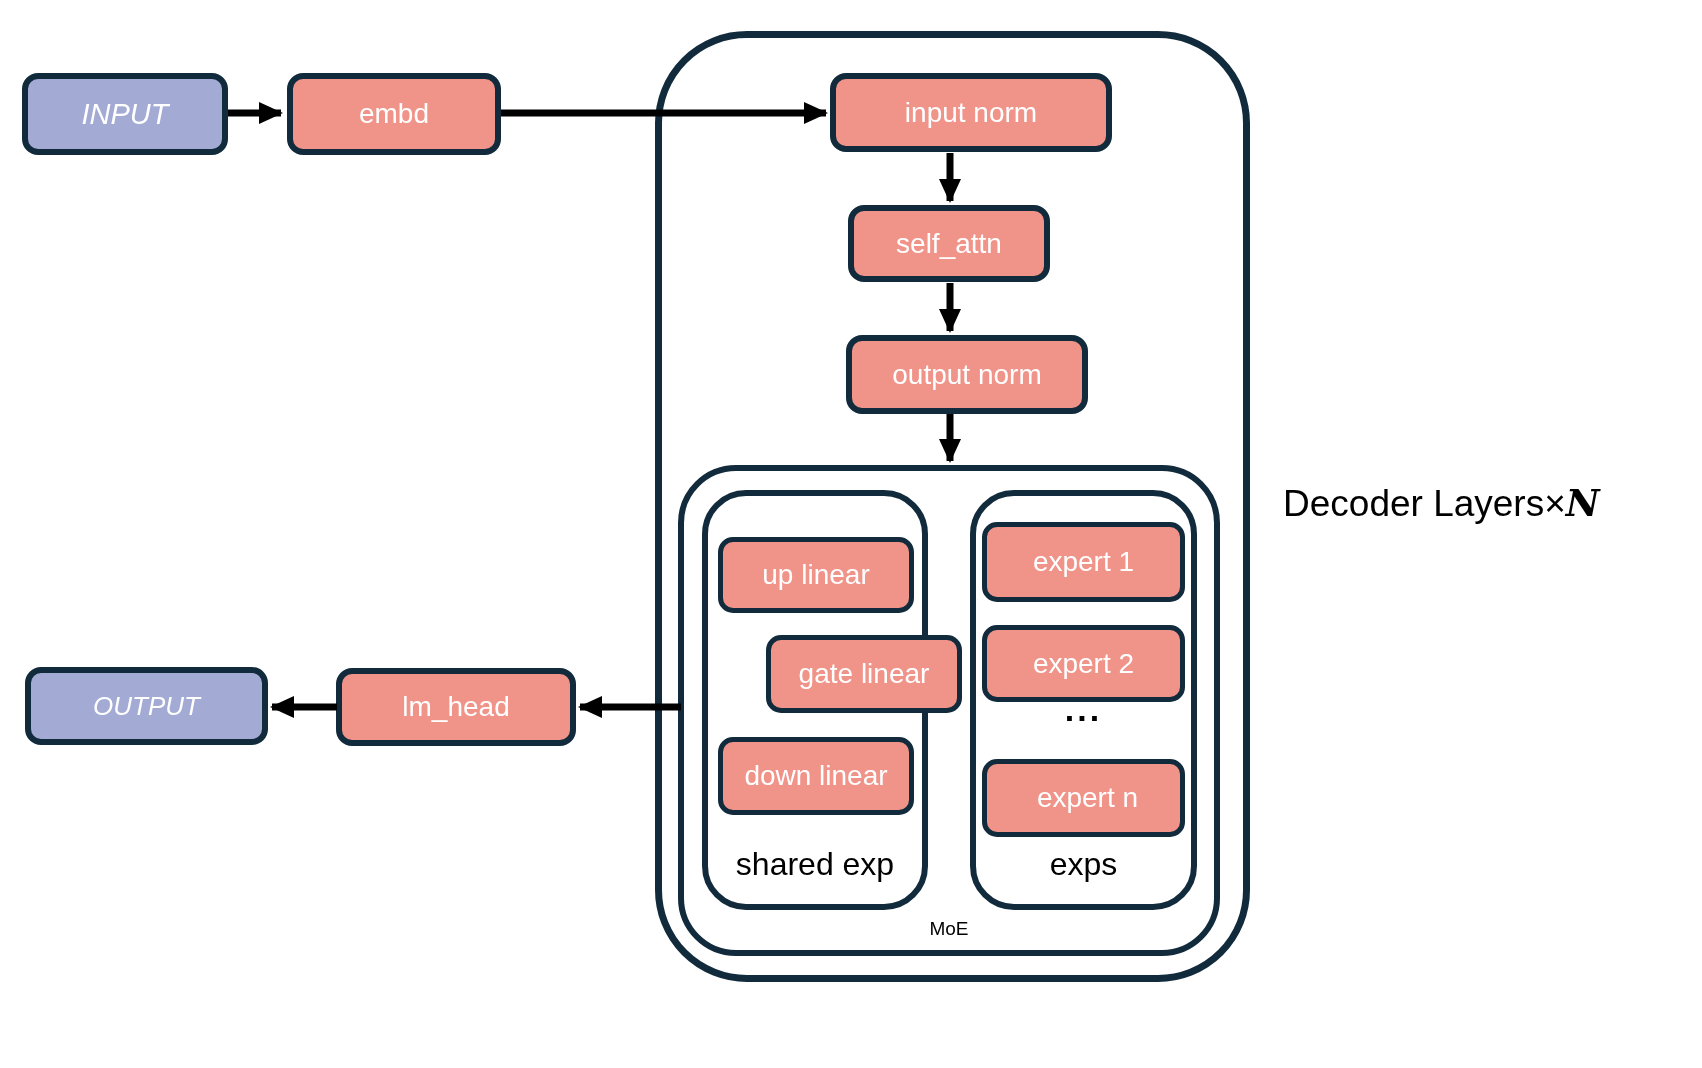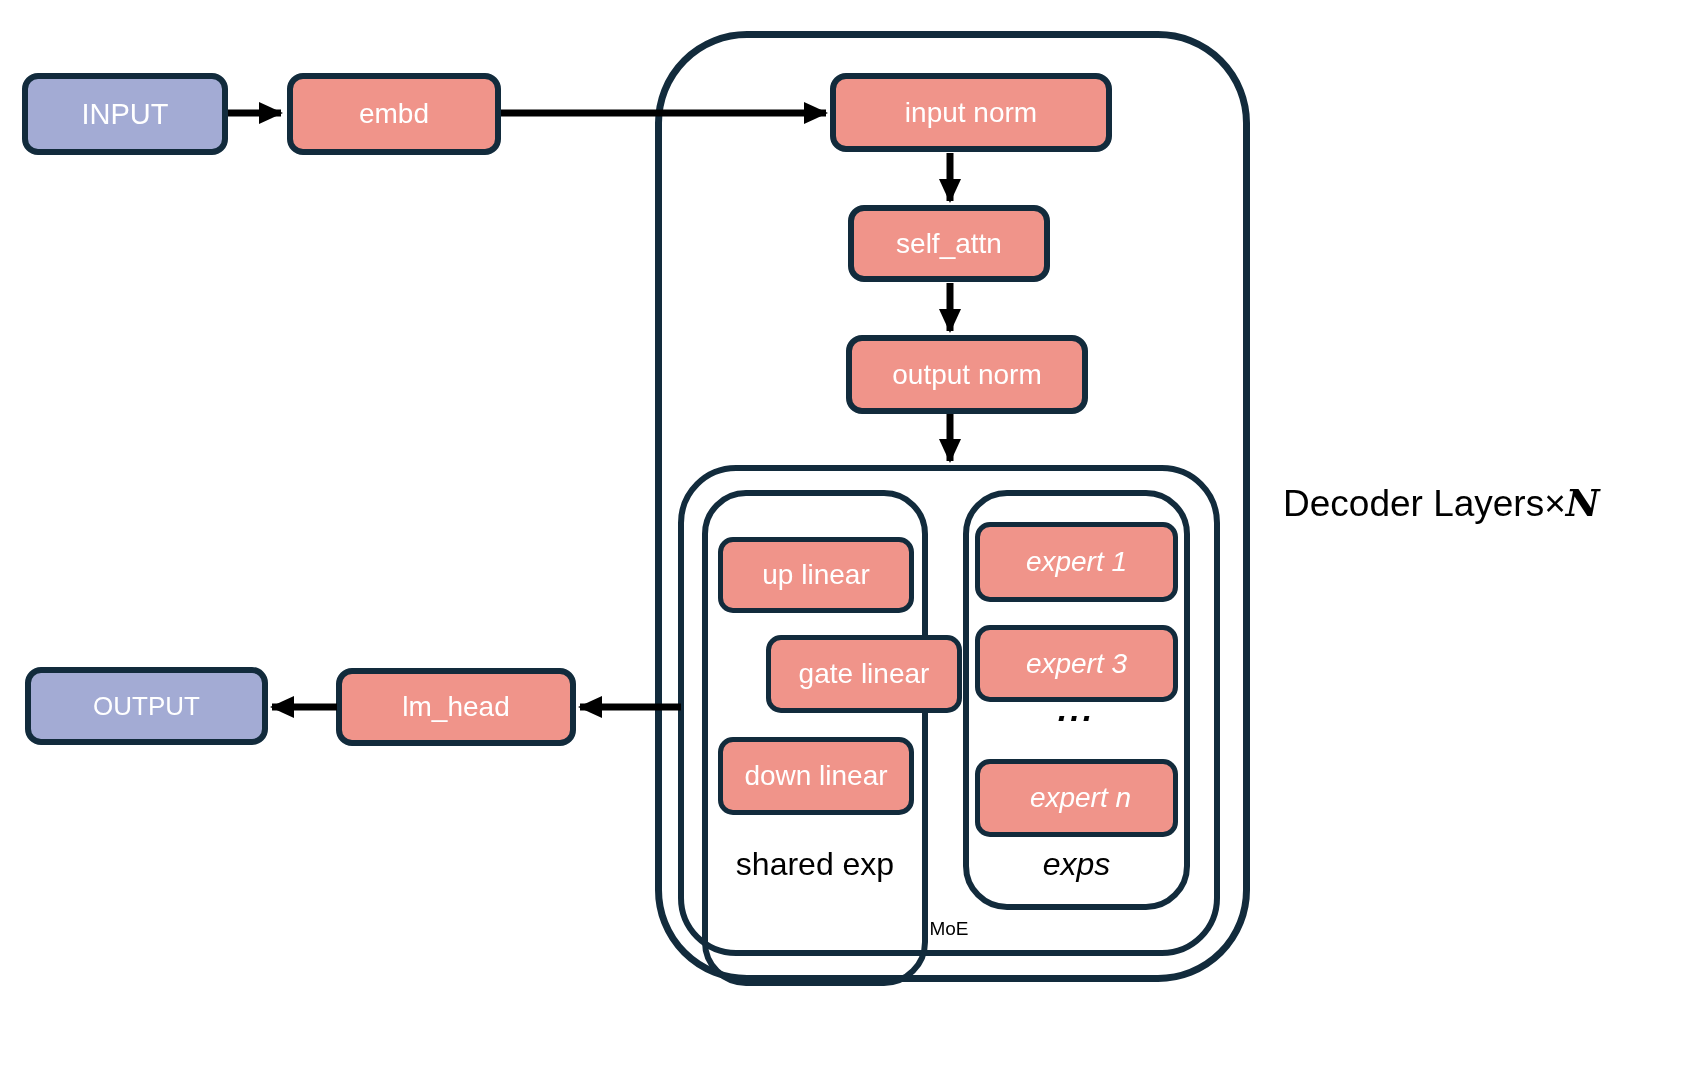--- a/index.html
+++ b/index.html
@@ -7,39 +7,39 @@
     position:relative;width:1702px;height:1068px;background:#ffffff;overflow:hidden;
     font-family:"Liberation Sans","DejaVu Sans",sans-serif;
     --navy:#122b3c; --salmon:#f0948a; --purple:#a3abd4; --ink:#000000;
   }
   .node{
     position:absolute;box-sizing:border-box;
     border:6px solid var(--navy);border-radius:16px;
     display:flex;align-items:center;justify-content:center;
     color:#ffffff;font-size:28px;line-height:1;white-space:nowrap;
   }
-  .purple{background:var(--purple);}
+  .purple{background:var(--purple);font-style:italic;}
   .salmon{background:var(--salmon);}
   .container{
     position:absolute;box-sizing:border-box;background:transparent;
     border:7px solid var(--navy);
   }
   
   #n-input {left:22px;  top:73px;  width:206px; height:82px; font-size:29px;}
   #n-embd  {left:287px; top:73px;  width:214px; height:82px;}
   #n-lm-head{left:336px;top:668px; width:240px; height:78px;}
   #n-output{left:25px;  top:667px; width:243px; height:78px; font-size:26px;}
   
   #decoder {left:655px; top:31px;  width:595px; height:951px; border-radius:92px;}
   #n-input-norm {left:168px; top:35px;  width:282px; height:79px;}
   #n-self-attn  {left:186px; top:167px; width:202px; height:77px;}
   #n-output-norm{left:184px; top:297px; width:242px; height:79px;}
   #moe {left:16px; top:427px; width:542px; height:491px; border-radius:58px; border-width:6px;}
-  #shared-exp {left:18px;  top:19px; width:226px; height:496px; border-radius:44px; border-width:6px;padding-left:19px;}
-  #exps       {left:279px; top:19px; width:227px; height:420px; border-radius:44px; border-width:6px;font-style:italic;}
+  #shared-exp {left:18px;  top:19px; width:226px; height:420px; border-radius:44px; border-width:6px;padding-left:19px;}
+  #exps       {left:286px; top:19px; width:227px; height:420px; border-radius:44px; border-width:6px;}
   .sub-node{
     position:absolute;box-sizing:border-box;background:var(--salmon);
     border:5px solid var(--navy);border-radius:15px;
     display:flex;align-items:center;justify-content:center;
     color:#ffffff;font-size:28px;line-height:1;white-space:nowrap;
   }
   #n-up   {left:10px; top:41px;  width:196px; height:76px;}
   #n-gate {left:10px; top:139px; width:196px; height:78px;margin-left:48px;}
   #n-down {left:10px; top:241px; width:196px; height:78px;}
   #n-e1 {left:6px; top:26px;  width:203px; height:80px;}
@@ -89,21 +89,21 @@
 
       <div class="container" id="shared-exp">
         <div class="sub-node" id="n-up">up linear</div>
         <div class="sub-node" id="n-gate">gate linear</div>
         <div class="sub-node" id="n-down">down linear</div>
         <div class="inner-label">shared exp</div>
       </div>
 
       <div class="container" id="exps">
         <div class="sub-node" id="n-e1">expert 1</div>
-        <div class="sub-node" id="n-e2">expert 3</div>
+        <div class="sub-node" id="n-e2">expert 2</div>
         <div id="dots">...</div>
         <div class="sub-node" id="n-en">expert n</div>
         <div class="inner-label">exps</div>
       </div>
 
       <div id="moe-label">MoE</div>
     </div>
   </div>
 
   <div class="node salmon" id="n-lm-head">lm_head</div>

